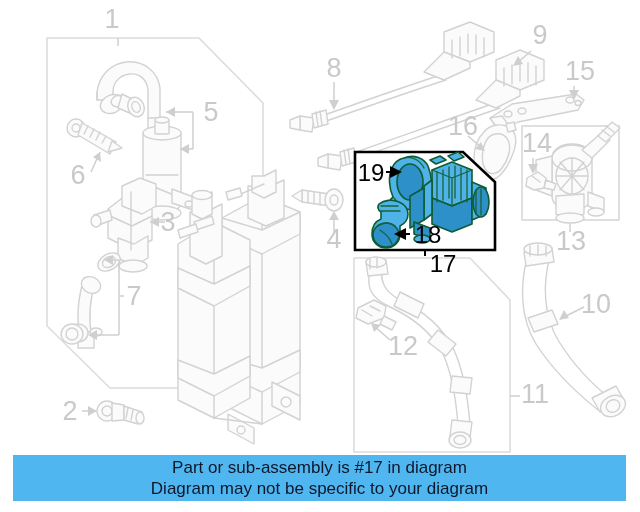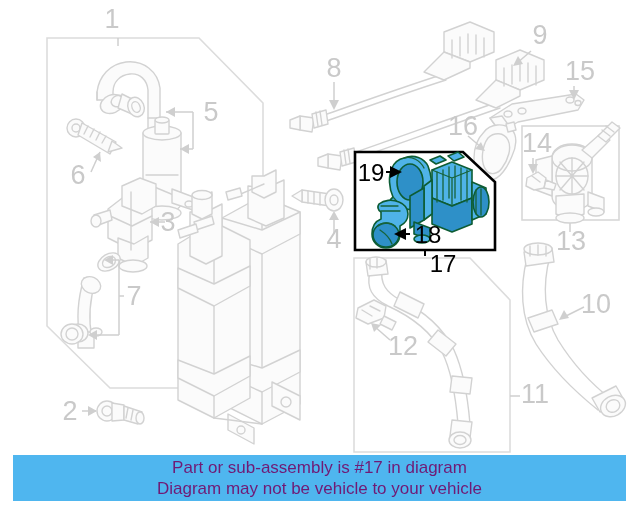--- a/index.html
+++ b/index.html
@@ -101,21 +101,21 @@
     width: 613px;
     height: 46px;
     background: #4fb6ef;
     display: flex;
     flex-direction: column;
     align-items: center;
     justify-content: center;
     box-sizing: border-box;
   }
   #notice-banner .banner-line {
-    color: #701a75;
+    color: #0f172a;
     font-family: "Liberation Sans", sans-serif;
     font-size: 17px;
     line-height: 21px;
     white-space: nowrap;
     text-align: center;
   }
 </style>
 </head>
 <body>
 
@@ -459,16 +459,16 @@
     <text class="callout-label" x="580" y="80" text-anchor="middle">15</text>
     <text class="callout-label" x="463" y="135" text-anchor="middle">16</text>
     <text class="callout-label-dark" x="443" y="272" text-anchor="middle">17</text>
     <text class="callout-label-dark" x="428" y="243" text-anchor="middle">18</text>
     <text class="callout-label-dark" x="371" y="181" text-anchor="middle">19</text>
 
   </svg>
 
   <div id="notice-banner">
     <div class="banner-line">Part or sub-assembly is #17 in diagram</div>
-    <div class="banner-line">Diagram may not be vehicle to your vehicle</div>
+    <div class="banner-line">Diagram may not be specific to your diagram</div>
   </div>
 
 </div>
 
 </body></html>

